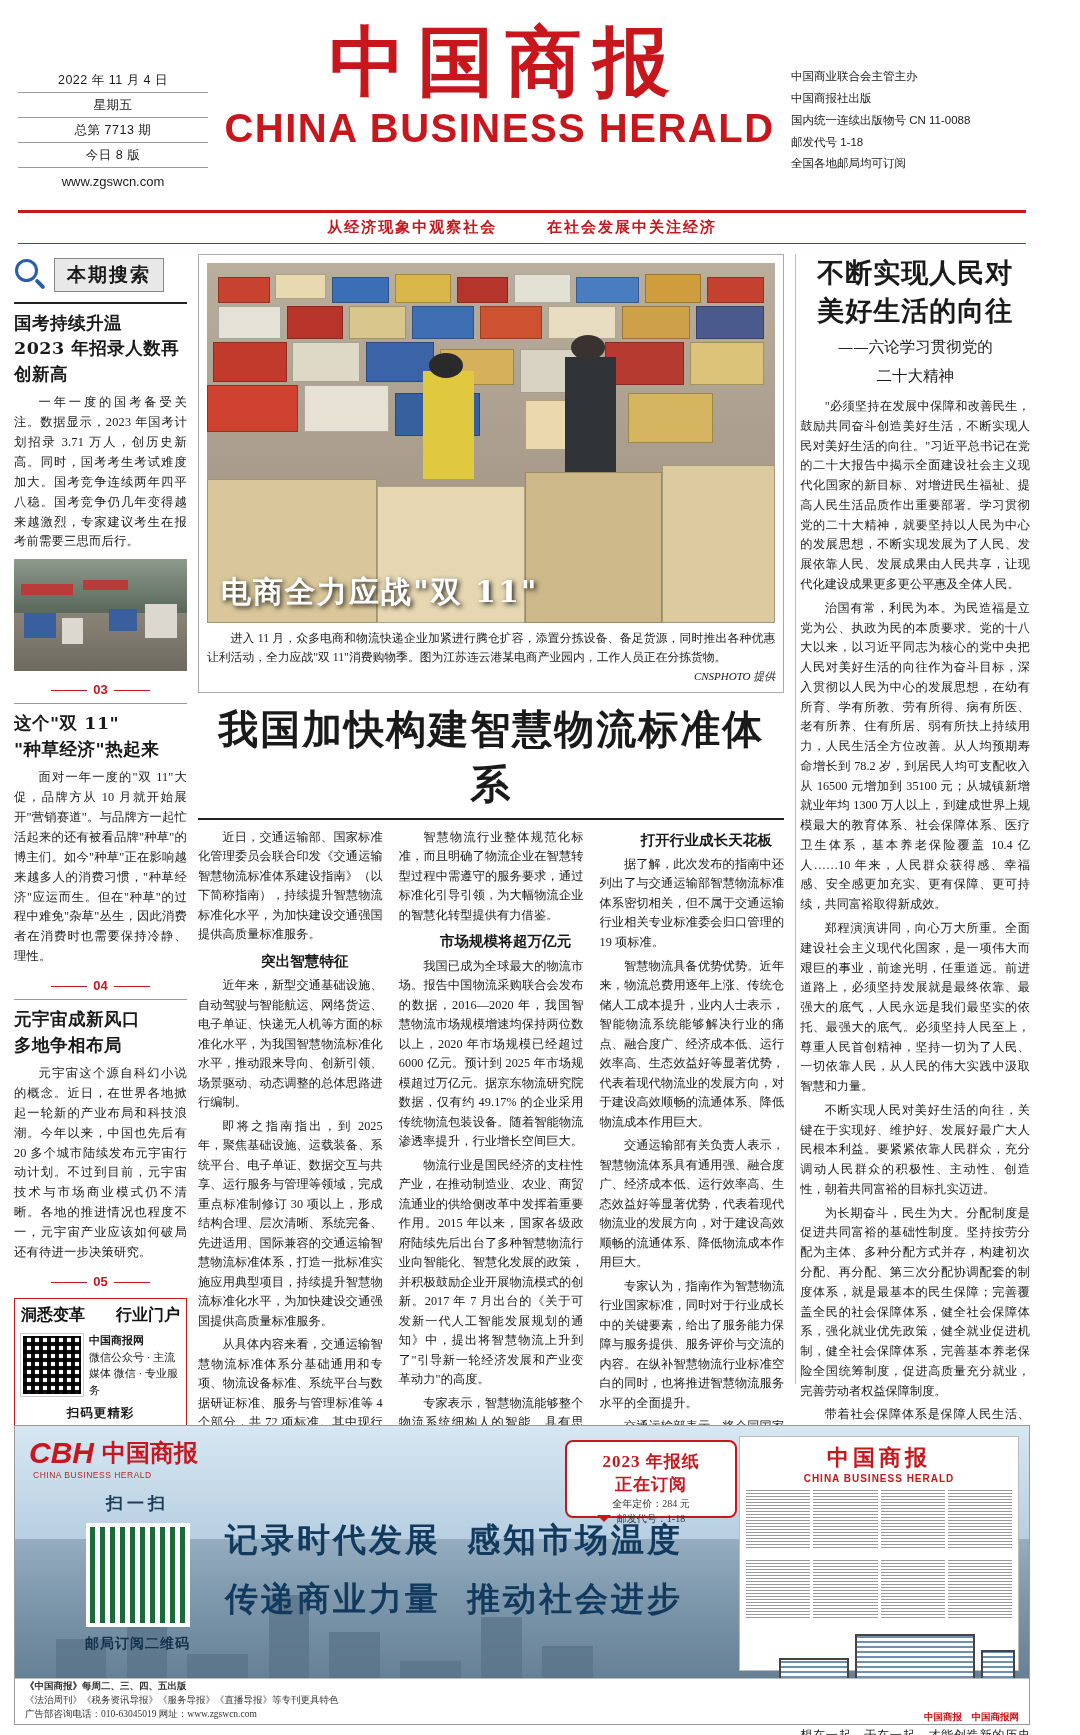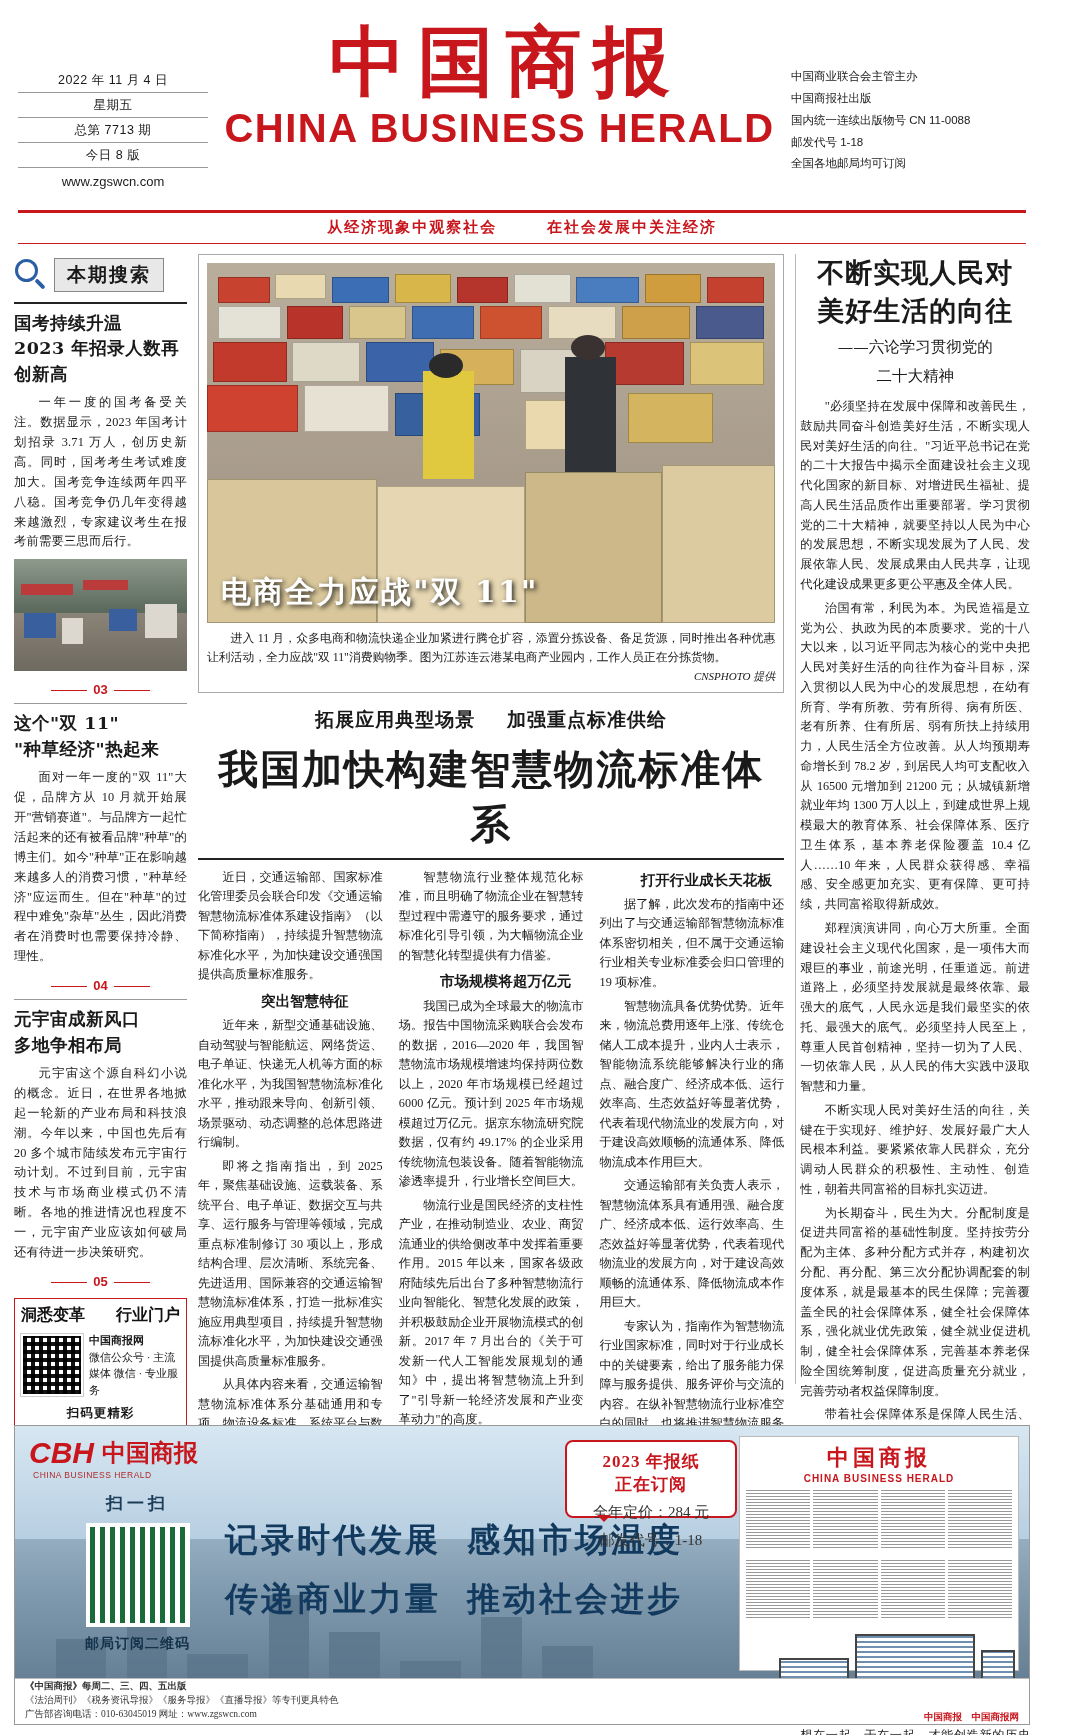--- a/index.html
+++ b/index.html
@@ -143,21 +143,21 @@
     border:4px solid #fff; }
   .ad-scan .c { font-size:14px; font-weight:bold; margin-top:8px; letter-spacing:1px; color:#13324a; }
 
   .ad-slogan { position:absolute; left:210px; top:92px; }
   .ad-slogan div { font-size:33px; font-weight:bold; color:#123a5e; letter-spacing:3px; margin-bottom:14px; font-family:"DejaVu Serif", serif; }
   .ad-slogan div span { margin-right:26px; }
 
   .ad-bubble { position:absolute; right:292px; top:14px; width:172px; height:78px; background:#fff; border:2px solid #c8161d; border-radius:8px; text-align:center; padding-top:8px; }
   .ad-bubble .b1 { font-size:17px; font-weight:bold; color:#c8161d; letter-spacing:1px; }
   .ad-bubble .b2 { font-size:17px; font-weight:bold; color:#c8161d; letter-spacing:1px; }
-  .ad-bubble .b3 { font-size:15px; color:#333; margin-top:5px; line-height:1.5; }
+  .ad-bubble .b3 { font-size:10px; color:#333; line-height:1.5; }
   .ad-bubble:after { content:""; position:absolute; left:30px; bottom:-13px; border:7px solid transparent; border-top-color:#c8161d; }
 
   .ad-paper { position:absolute; right:10px; top:10px; width:280px; height:235px; background:#fff; border:1px solid #bbb; overflow:hidden; }
   .ad-paper .pt { text-align:center; font-size:22px; font-weight:bold; color:#c8161d; font-family:"DejaVu Serif", serif; letter-spacing:4px; margin-top:6px; }
   .ad-paper .pe { text-align:center; font-size:10px; font-weight:bold; color:#c8161d; letter-spacing:1px; font-family:"Liberation Sans", sans-serif; }
   .ad-paper .cols { display:flex; gap:3px; padding:6px; }
   .ad-paper .cols div { flex:1; height:58px; background:repeating-linear-gradient(0deg,#999 0 1px,#fff 1px 3px); }
   .ad-screens { position:absolute; right:14px; bottom:14px; display:flex; gap:6px; align-items:flex-end; }
   .scr { background:#222; border:2px solid #444; }
   .scr i { display:block; width:100%; height:100%; background:repeating-linear-gradient(0deg,#6f8fb0 0 2px,#fff 2px 5px); }
@@ -327,24 +327,20 @@
           <div class="ph-box" style="left:0%;top:60%;width:30%;height:40%;background:#d9c79b"></div>
           <div class="ph-box" style="left:30%;top:62%;width:26%;height:38%;background:#e6d7b2"></div>
           <div class="ph-box" style="left:56%;top:58%;width:24%;height:42%;background:#cdb88a"></div>
           <div class="ph-box" style="left:80%;top:56%;width:20%;height:44%;background:#dccba0"></div>
           <div class="ph-caption">电商全力应战"双 11"</div>
         </div>
         <div class="photo-cap">进入 11 月，众多电商和物流快递企业加紧进行腾仓扩容，添置分拣设备、备足货源，同时推出各种优惠让利活动，全力应战"双 11"消费购物季。图为江苏连云港某电商产业园内，工作人员正在分拣货物。</div>
         <div class="photo-credit">CNSPHOTO 提供</div>
       </div>
 
-      <div class="kicker">
-        <span>拓展应用典型场景</span>
-        <span>加强重点标准供给</span>
-      </div>
       <div class="headline">我国加快构建智慧物流标准体系</div>
       <div class="hrule"></div>
 
       <div class="mid-cols">
         <p>近日，交通运输部、国家标准化管理委员会联合印发《交通运输智慧物流标准体系建设指南》（以下简称指南），持续提升智慧物流标准化水平，为加快建设交通强国提供高质量标准服务。</p>
         <p class="sub-h">突出智慧特征</p>
         <p>近年来，新型交通基础设施、自动驾驶与智能航运、网络货运、电子单证、快递无人机等方面的标准化水平，为我国智慧物流标准化水平，推动跟来导向、创新引领、场景驱动、动态调整的总体思路进行编制。</p>
         <p>即将之指南指出，到 2025 年，聚焦基础设施、运载装备、系统平台、电子单证、数据交互与共享、运行服务与管理等领域，完成重点标准制修订 30 项以上，形成结构合理、层次清晰、系统完备、先进适用、国际兼容的交通运输智慧物流标准体系，打造一批标准实施应用典型项目，持续提升智慧物流标准化水平，为加快建设交通强国提供高质量标准服务。</p>
         <p>从具体内容来看，交通运输智慧物流标准体系分基础通用和专项、物流设备标准、系统平台与数据研证标准、服务与管理标准等 4 个部分，共 72 项标准。其中现行有效标准 28 项，在研标准 9 项，待制定标准 35 项。</p>
         <p>专家表示，技术架构搭建行业盲点，对智慧物流展开较强引领作用。聚焦运输、仓储、配送、数据等服务能力以及服务评价与交流内容进行了规范，不仅是反映中的运输环节和动作方式及物流企业的</p>
@@ -364,21 +360,21 @@
       </div>
     </div>
 
     <div class="col-right">
       <div class="r-head">不断实现人民对</div>
       <div class="r-head">美好生活的向往</div>
       <div class="r-sub">——六论学习贯彻党的</div>
       <div class="r-sub">二十大精神</div>
       <div class="r-body">
         <p>"必须坚持在发展中保障和改善民生，鼓励共同奋斗创造美好生活，不断实现人民对美好生活的向往。"习近平总书记在党的二十大报告中揭示全面建设社会主义现代化国家的新目标、对增进民生福祉、提高人民生活品质作出重要部署。学习贯彻党的二十大精神，就要坚持以人民为中心的发展思想，不断实现发展为了人民、发展依靠人民、发展成果由人民共享，让现代化建设成果更多更公平惠及全体人民。</p>
-        <p>治国有常，利民为本。为民造福是立党为公、执政为民的本质要求。党的十八大以来，以习近平同志为核心的党中央把人民对美好生活的向往作为奋斗目标，深入贯彻以人民为中心的发展思想，在幼有所育、学有所教、劳有所得、病有所医、老有所养、住有所居、弱有所扶上持续用力，人民生活全方位改善。从人均预期寿命增长到 78.2 岁，到居民人均可支配收入从 16500 元增加到 21200 元；从城镇新增就业年均 1300 万人以上，到建成世界上规模最大的教育体系、社会保障体系、医疗卫生体系，基本养老保险覆盖 10.4 亿人……10 年来，人民群众获得感、幸福感、安全感更加充实、更有保障、更可持续，共同富裕取得新成效。</p>
+        <p>治国有常，利民为本。为民造福是立党为公、执政为民的本质要求。党的十八大以来，以习近平同志为核心的党中央把人民对美好生活的向往作为奋斗目标，深入贯彻以人民为中心的发展思想，在幼有所育、学有所教、劳有所得、病有所医、老有所养、住有所居、弱有所扶上持续用力，人民生活全方位改善。从人均预期寿命增长到 78.2 岁，到居民人均可支配收入从 16500 元增加到 35100 元；从城镇新增就业年均 1300 万人以上，到建成世界上规模最大的教育体系、社会保障体系、医疗卫生体系，基本养老保险覆盖 10.4 亿人……10 年来，人民群众获得感、幸福感、安全感更加充实、更有保障、更可持续，共同富裕取得新成效。</p>
         <p>郑程演演讲同，向心万大所重。全面建设社会主义现代化国家，是一项伟大而艰巨的事业，前途光明，任重道远。前进道路上，必须坚持发展就是最终依靠、最强大的底气，人民永远是我们最坚实的依托、最强大的底气。必须坚持人民至上，尊重人民首创精神，坚持一切为了人民、一切依靠人民，从人民的伟大实践中汲取智慧和力量。</p>
         <p>不断实现人民对美好生活的向往，关键在于实现好、维护好、发展好最广大人民根本利益。要紧紧依靠人民群众，充分调动人民群众的积极性、主动性、创造性，朝着共同富裕的目标扎实迈进。</p>
         <p>为长期奋斗，民生为大。分配制度是促进共同富裕的基础性制度。坚持按劳分配为主体、多种分配方式并存，构建初次分配、再分配、第三次分配协调配套的制度体系，就是最基本的民生保障；完善覆盖全民的社会保障体系，健全社会保障体系，强化就业优先政策，健全就业促进机制，健全社会保障体系，完善基本养老保险全国统筹制度，促进高质量充分就业，完善劳动者权益保障制度。</p>
         <p>带着社会保障体系是保障人民生活、调节社会分配的基本制度安排。要健全社会保障体系，健全覆盖全民、统筹城乡、公平统一、安全规范、可持续的多层次社会保障体系。人民健康是民族昌盛和国家强盛的重要标志，要把保障人民健康放在优先发展的战略位置，完善人民健康促进政策。把以人民为中心的发展思想落实到各项工作中，一件事情接着一件事情办，一年接着一年干，我们就能让改革发展成果更多更公平惠及全体人民。</p>
         <p>江山就是人民，人民就是江山。一路走来，我们党紧紧依靠人民交出了一份又一份载入史册的答卷。新征程上，只有始终把人民放在心中最高位置，把人民对美好生活的向往作为奋斗目标，始终同人民想在一起、干在一起，才能创造新的历史伟业。</p>
         <p class="r-sign">（据新华社）</p>
       </div>
     </div>
   </div>
 

